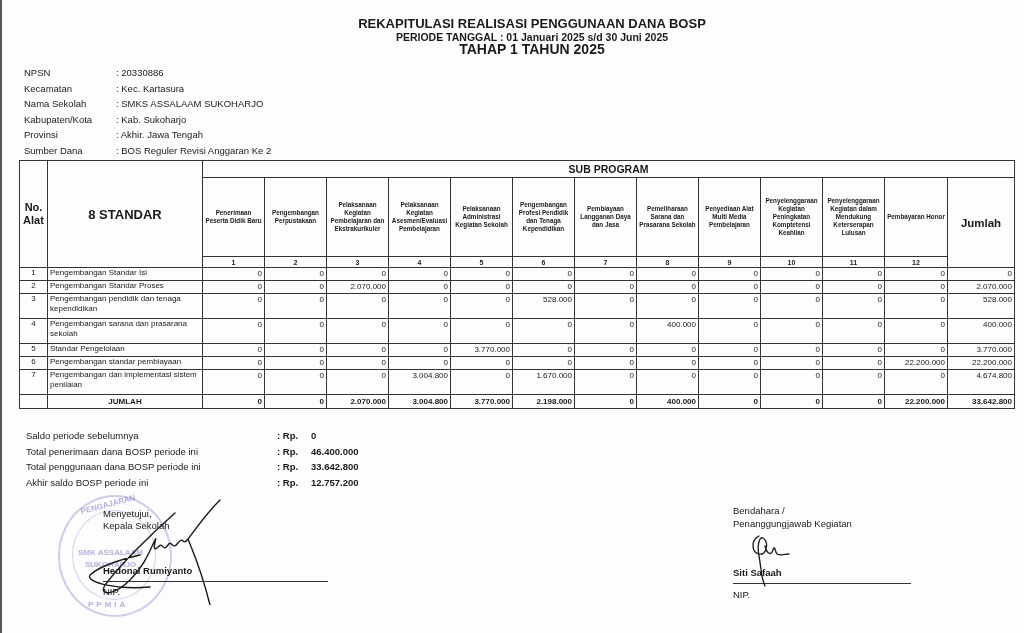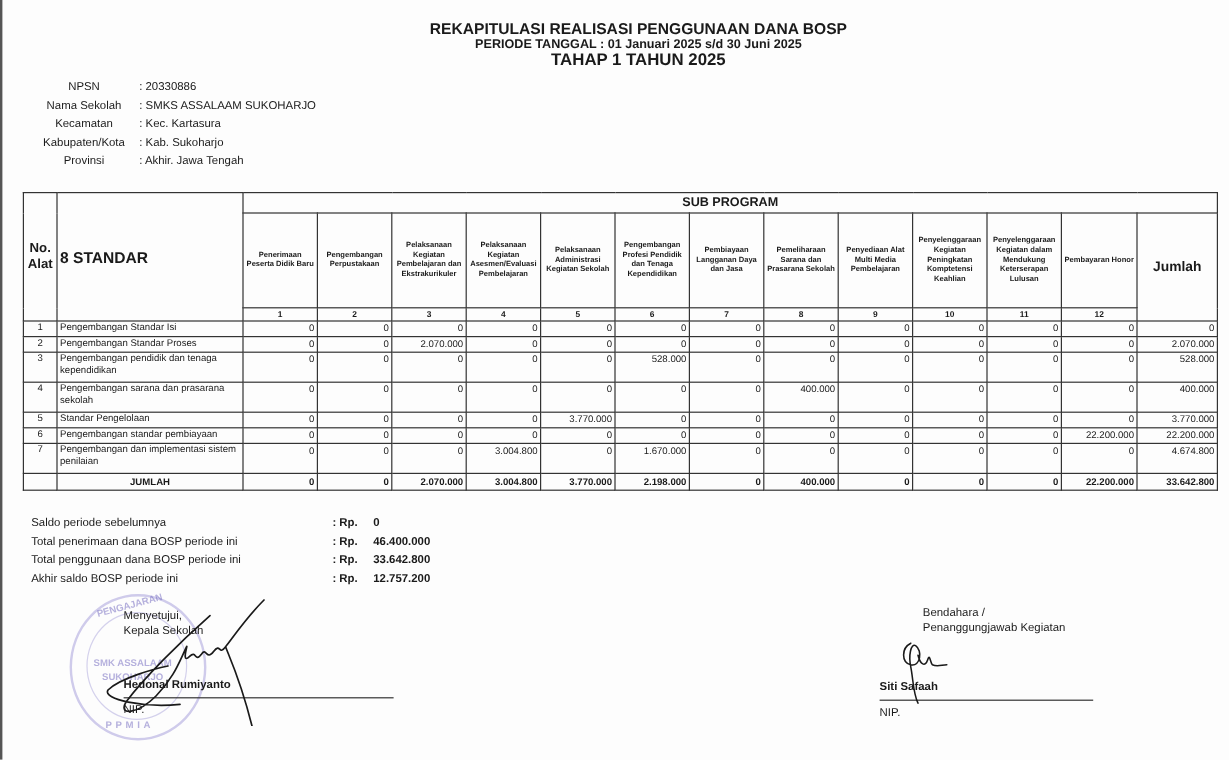--- a/index.html
+++ b/index.html
@@ -9,40 +9,40 @@
     font-family: "Liberation Sans", sans-serif;
     color: #1a1a1a;
     position: relative;
   }
   .left-edge { position: absolute; left: 0; top: 0; width: 2px; height: 633px; background: #555; }
   .title-block { position: absolute; top: 17px; left: 0; width: 1024px; text-align: center; }
   .title-block .t1 { font-size: 13px; font-weight: bold; line-height: 14px; margin-left: 40px; }
   .title-block .t2 { font-size: 10.5px; font-weight: bold; line-height: 12px; margin-left: 40px; }
   .title-block .t3 { font-size: 14px; font-weight: bold; line-height: 12px; margin-left: 40px; }
 
-  .info { position: absolute; top: 67px; left: 24px; font-size: 9.5px; text-align: center; }
+  .info { position: absolute; top: 67px; left: 24px; font-size: 9.5px; }
   .info-row { height: 15.5px; display: flex; }
   .info-label { width: 92px; }
   .info-value { }
 
   table.rekap {
     position: absolute; top: 160px; left: 19px;
     border-collapse: collapse;
     font-size: 8px;
     table-layout: fixed;
     width: 995px;
   }
   table.rekap td, table.rekap th {
     border: 1px solid #333;
     padding: 0 2px;
     overflow: hidden;
   }
   .hdr-sub { font-size: 10.5px; font-weight: bold; text-align: center; height: 16px; }
   .hdr-no { font-size: 11px; font-weight: bold; text-align: center; line-height: 13px; }
-  .hdr-std { font-size: 13px; font-weight: bold; text-align: left; }
+  .hdr-std { font-size: 13px; font-weight: bold; text-align: center; }
   .hdr-col { font-size: 6.3px; font-weight: bold; text-align: center; line-height: 8px; height: 78px; padding: 0 1px; }
   .hdr-jml { font-size: 11.5px; font-weight: bold; text-align: center; }
   .hdr-num { font-size: 7px; font-weight: bold; text-align: center; height: 10px; line-height: 9px; }
   td.no { text-align: center; vertical-align: top; font-size: 8px; }
   td.std { vertical-align: top; font-size: 8px; line-height: 10px; }
   td.val { text-align: right; vertical-align: top; font-size: 8px; line-height: 12px; }
   tr.r1 td { height: 12px; }
   tr.r2 td { height: 24px; }
   tr.total td { font-weight: bold; height: 13px; vertical-align: middle; }
   tr.total td.std { text-align: center; vertical-align: middle; }
@@ -63,21 +63,21 @@
   }
   .stamp-text { position: absolute; font-size: 8px; color: rgba(110,100,190,0.5); font-weight: bold; }
 
   .sign-left { position: absolute; left: 103px; top: 508px; font-size: 9.5px; }
   .sign-left .line1, .sign-left .line2 { line-height: 12px; }
   .sign-left .name { position: absolute; top: 57px; left: 0; font-weight: bold; white-space: nowrap; }
   .sign-left .rule { position: absolute; top: 73px; left: 0; width: 225px; border-top: 1px solid #333; }
   .sign-left .nip { position: absolute; top: 78px; left: 0; }
 
   .sign-right { position: absolute; left: 733px; top: 504px; font-size: 9.5px; }
-  .sign-right .line1, .sign-right .line2 { line-height: 13px; margin-left: 36px; }
+  .sign-right .line1, .sign-right .line2 { line-height: 13px; }
   .sign-right .name { position: absolute; top: 63px; left: 0; font-weight: bold; white-space: nowrap; }
   .sign-right .rule { position: absolute; top: 79px; left: 0; width: 178px; border-top: 1px solid #333; }
   .sign-right .nip { position: absolute; top: 85px; left: 0; }
 
   svg.sig { position: absolute; pointer-events: none; }
 </style>
 </head>
 <body>
 
 <div class="left-edge"></div>
@@ -87,34 +87,38 @@
   <div class="t2">PERIODE TANGGAL : 01 Januari 2025 s/d 30 Juni 2025</div>
   <div class="t3">TAHAP 1 TAHUN 2025</div>
 </div>
 
 <div class="info">
   <div class="info-row">
     <span class="info-label">NPSN</span>
     <span class="info-value">: 20330886</span>
   </div>
   <div class="info-row">
+    <span class="info-label">Kecamatan</span>
+    <span class="info-value">: Kec. Kartasura</span>
+  </div>
+  <div class="info-row">
     <span class="info-label">Nama Sekolah</span>
     <span class="info-value">: SMKS ASSALAAM SUKOHARJO</span>
   </div>
   <div class="info-row">
-    <span class="info-label">Kecamatan</span>
-    <span class="info-value">: Kec. Kartasura</span>
-  </div>
-  <div class="info-row">
     <span class="info-label">Kabupaten/Kota</span>
     <span class="info-value">: Kab. Sukoharjo</span>
   </div>
   <div class="info-row">
     <span class="info-label">Provinsi</span>
     <span class="info-value">: Akhir. Jawa Tengah</span>
+  </div>
+  <div class="info-row">
+    <span class="info-label">Sumber Dana</span>
+    <span class="info-value">: BOS Reguler Revisi Anggaran Ke 2</span>
   </div>
 </div>
 
 <table class="rekap" id="rekap">
   <colgroup>
     <col style="width:28px">
       <col style="width:155px">
     <col style="width:62px">
       <col style="width:62px">
       <col style="width:62px">

